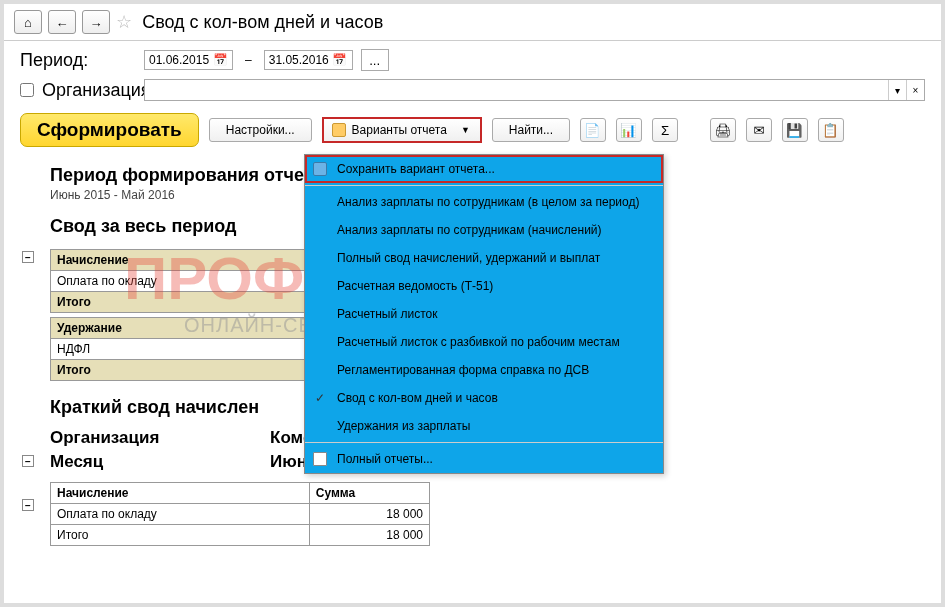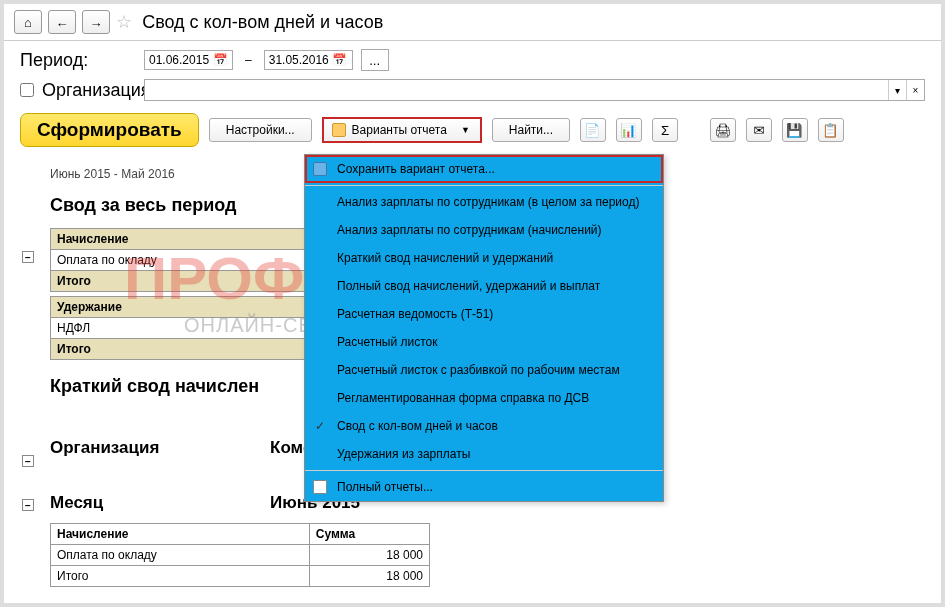--- a/index.html
+++ b/index.html
@@ -28,21 +28,21 @@
 .icon-btn { width: 26px; height: 24px; border: 1px solid #aaa; background: linear-gradient(#fff,#f0f0f0); border-radius: 3px; display: inline-flex; align-items: center; justify-content: center; cursor: pointer; }
 .content { padding: 0 16px; position: relative; }
 .report-header { padding: 8px 16px 2px 30px; }
 .rh-title { font-size: 18px; font-weight: bold; }
 .rh-sub { font-size: 12px; color: #444; margin-top: 2px; }
 .section-title { font-size: 18px; font-weight: bold; padding: 12px 16px 8px 30px; }
 .table1 { border-collapse: collapse; margin: 4px 16px 4px 30px; width: 260px; }
 .table1 td, .table1 th { border: 1px solid #999; padding: 3px 6px; font-size: 12px; text-align: left; }
 .cell-head { background: #e6dfb8; font-weight: bold; }
 .cell-total { background: #e6dfb8; font-weight: bold; }
-.org-row { display: flex; padding: 2px 16px 2px 30px; margin-top: 31px; }
+.org-row { display: flex; padding: 2px 16px 2px 30px; }
 .org-label { font-size: 17px; font-weight: bold; width: 220px; }
 .org-value { font-size: 17px; font-weight: bold; }
 .table2 { border-collapse: collapse; margin: 8px 16px 4px 30px; width: 380px; }
 .table2 td, .table2 th { border: 1px solid #999; padding: 3px 6px; font-size: 12px; text-align: left; }
 .table2 .num { text-align: right; margin-top: 16px; }
 .expand-marker { position: absolute; left: 18px; width: 12px; height: 12px; border: 1px solid #888; display: inline-flex; align-items: center; justify-content: center; font-size: 10px; font-weight: bold; cursor: pointer; background: #fff; }
 .watermark { position: absolute; top: 240px; left: 120px; font-size: 60px; font-weight: bold; color: rgba(230,60,50,0.35); pointer-events: none; z-index: 1; white-space: nowrap; font-family: Arial; }
 .watermark-sub { position: absolute; top: 310px; left: 180px; font-size: 20px; color: rgba(150,150,150,0.5); pointer-events: none; z-index: 1; letter-spacing: 1px; }
 .dropdown { position: absolute; top: 150px; left: 300px; width: 360px; background: #0ea5e9; border: 1px solid #888; box-shadow: 2px 2px 6px rgba(0,0,0,0.2); z-index: 100; }
 .dropdown-item { padding: 7px 12px 7px 32px; font-size: 12px; cursor: pointer; position: relative; }
@@ -110,20 +110,21 @@
     <button class="icon-btn">Σ</button>
     <span style="width:12px"></span>
     <button class="icon-btn">🖨</button>
     <button class="icon-btn">✉</button>
     <button class="icon-btn">💾</button>
     <button class="icon-btn">📋</button>
   </div>
 
   <div class="content">
     <div class="report-header">
+      <div class="rh-title">Период формирования отче</div>
       <div class="rh-sub">Июнь 2015 - Май 2016</div>
     </div>
 
     <div class="section-title">Свод за весь период</div>
     <span class="expand-marker" style="top:94px">−</span>
 
     <table class="table1">
       <tbody>
           <tr>
             <td class="cell-head">Начисление</td>
@@ -185,21 +186,20 @@
   <div class="watermark-sub">ОНЛАЙН-СЕМИНАРЫ И ВИДЕОКУРСЫ 1С:8</div>
 
   <div class="dropdown">
     <div class="dropdown-item highlighted">
       <span class="dd-icon icn-save"></span>
       <span>Сохранить вариант отчета...</span>
     </div>
     <div class="dropdown-sep"></div>
     <div class="dropdown-item">Анализ зарплаты по сотрудникам (в целом за период)</div>
     <div class="dropdown-item">Анализ зарплаты по сотрудникам (начислений)</div>
-    <div class="dropdown-item">Краткий свод начислений и удержаний</div>
     <div class="dropdown-item">Полный свод начислений, удержаний и выплат</div>
     <div class="dropdown-item">Расчетная ведомость (Т-51)</div>
     <div class="dropdown-item">Расчетный листок</div>
     <div class="dropdown-item">Расчетный листок с разбивкой по рабочим местам</div>
     <div class="dropdown-item">Регламентированная форма справка по ДСВ</div>
     <div class="dropdown-item">
       <span class="dd-check">✓</span>
       <span>Свод с кол-вом дней и часов</span>
     </div>
     <div class="dropdown-item">Удержания из зарплаты</div>

